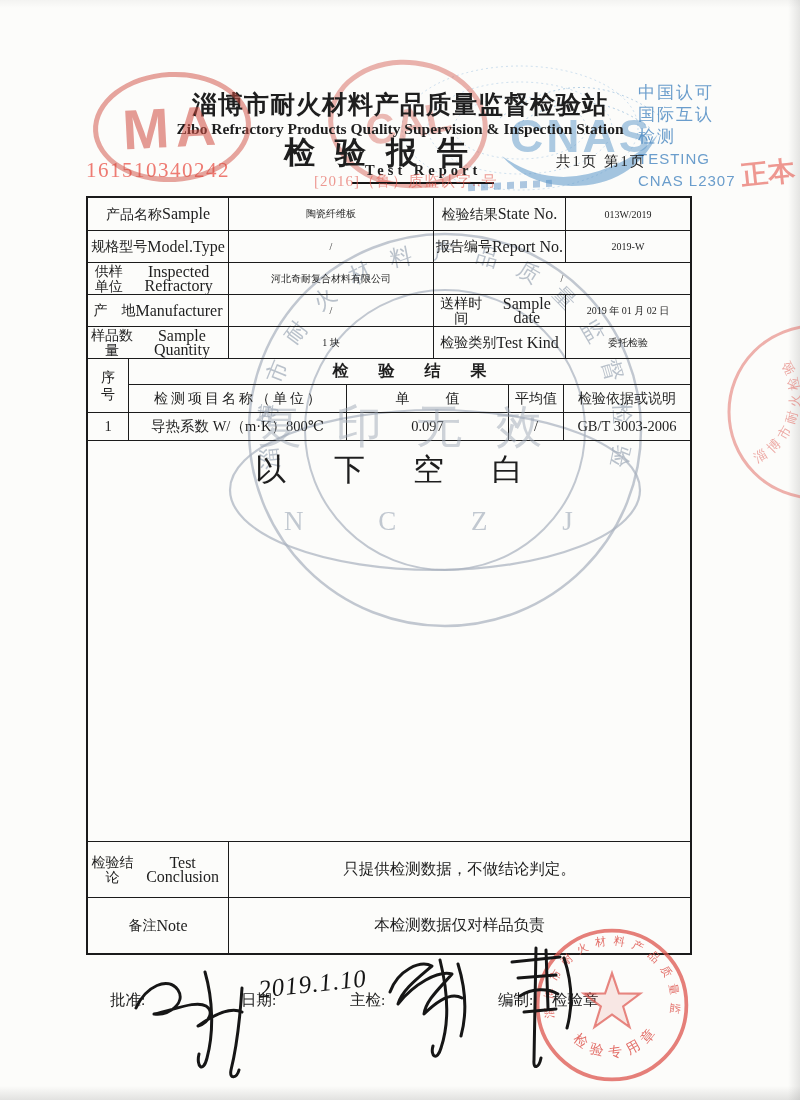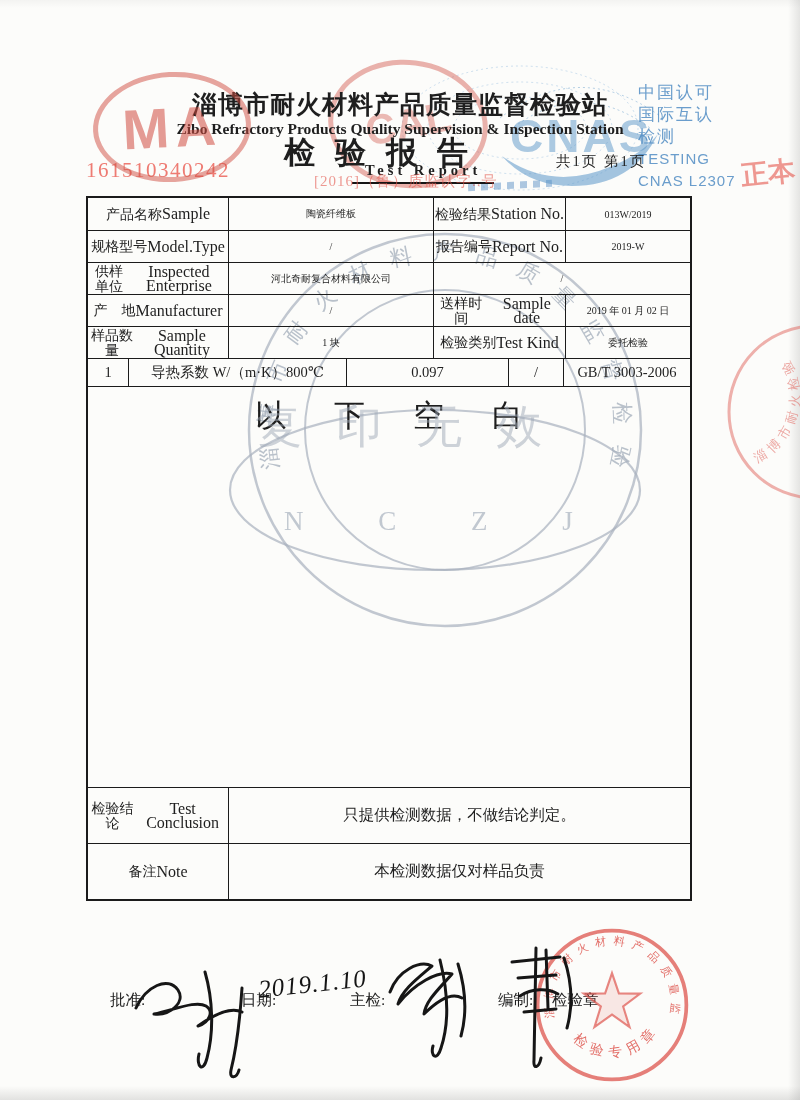--- a/index.html
+++ b/index.html
@@ -133,40 +133,40 @@
   <div class="abs tbl">
 
     <div class="trow info-row">
       <div class="cell w1">
           <div class="lbl-cn">产品名称</div>
           <div class="lbl-en">Sample</div>
         </div>
       <div class="cell w2 val">陶瓷纤维板</div>
       <div class="cell w3">
           <div class="lbl-cn">检验结果</div>
-          <div class="lbl-en">Station No.</div>
+          <div class="lbl-en">State No.</div>
         </div>
       <div class="cell w4 val">013W/2019</div>
     </div>
     <div class="trow info-row">
       <div class="cell w1">
           <div class="lbl-cn">规格型号</div>
           <div class="lbl-en">Model.Type</div>
         </div>
       <div class="cell w2 val">/</div>
       <div class="cell w3">
           <div class="lbl-cn">报告编号</div>
           <div class="lbl-en">Report No.</div>
         </div>
       <div class="cell w4 val">2019-W</div>
     </div>
     <div class="trow info-row">
       <div class="cell w1">
           <div class="lbl-cn">供样单位</div>
-          <div class="lbl-en">Inspected Enterprise</div>
+          <div class="lbl-en">Inspected Refractory</div>
         </div>
       <div class="cell w2 val">河北奇耐复合材料有限公司</div>
       <div class="cell w4 val">/</div>
     </div>
     <div class="trow info-row">
       <div class="cell w1">
           <div class="lbl-cn">产　地</div>
           <div class="lbl-en">Manufacturer</div>
         </div>
       <div class="cell w2 val">/</div>
@@ -182,20 +182,34 @@
           <div class="lbl-en">Sample Quantity</div>
         </div>
       <div class="cell w2 val">1 块</div>
       <div class="cell w3">
           <div class="lbl-cn">检验类别</div>
           <div class="lbl-en">Test Kind</div>
         </div>
       <div class="cell w4 val">委托检验</div>
     </div>
 
+    <div class="trow res-head">
+      <div class="cell seq-cell">
+          <div class="vtxt">序号</div>
+        </div>
+      <div class="res-right">
+        <div class="res-title">检验结果</div>
+        <div class="res-cols">
+          <div class="cell ci col-h sp-item">检测项目名称（单位）</div>
+          <div class="cell cv col-h sp-val">单值</div>
+          <div class="cell ca col-h">平均值</div>
+          <div class="cell cb col-h">检验依据或说明</div>
+        </div>
+      </div>
+    </div>
 
     <div class="trow data-row">
       <div class="cell seq-cell">1</div>
       <div class="cell ci">导热系数 W/（m·K）800℃</div>
       <div class="cell cv">0.097</div>
       <div class="cell ca">/</div>
       <div class="cell cb">GB/T 3003-2006</div>
     </div>
 
     <div class="blank-row">

